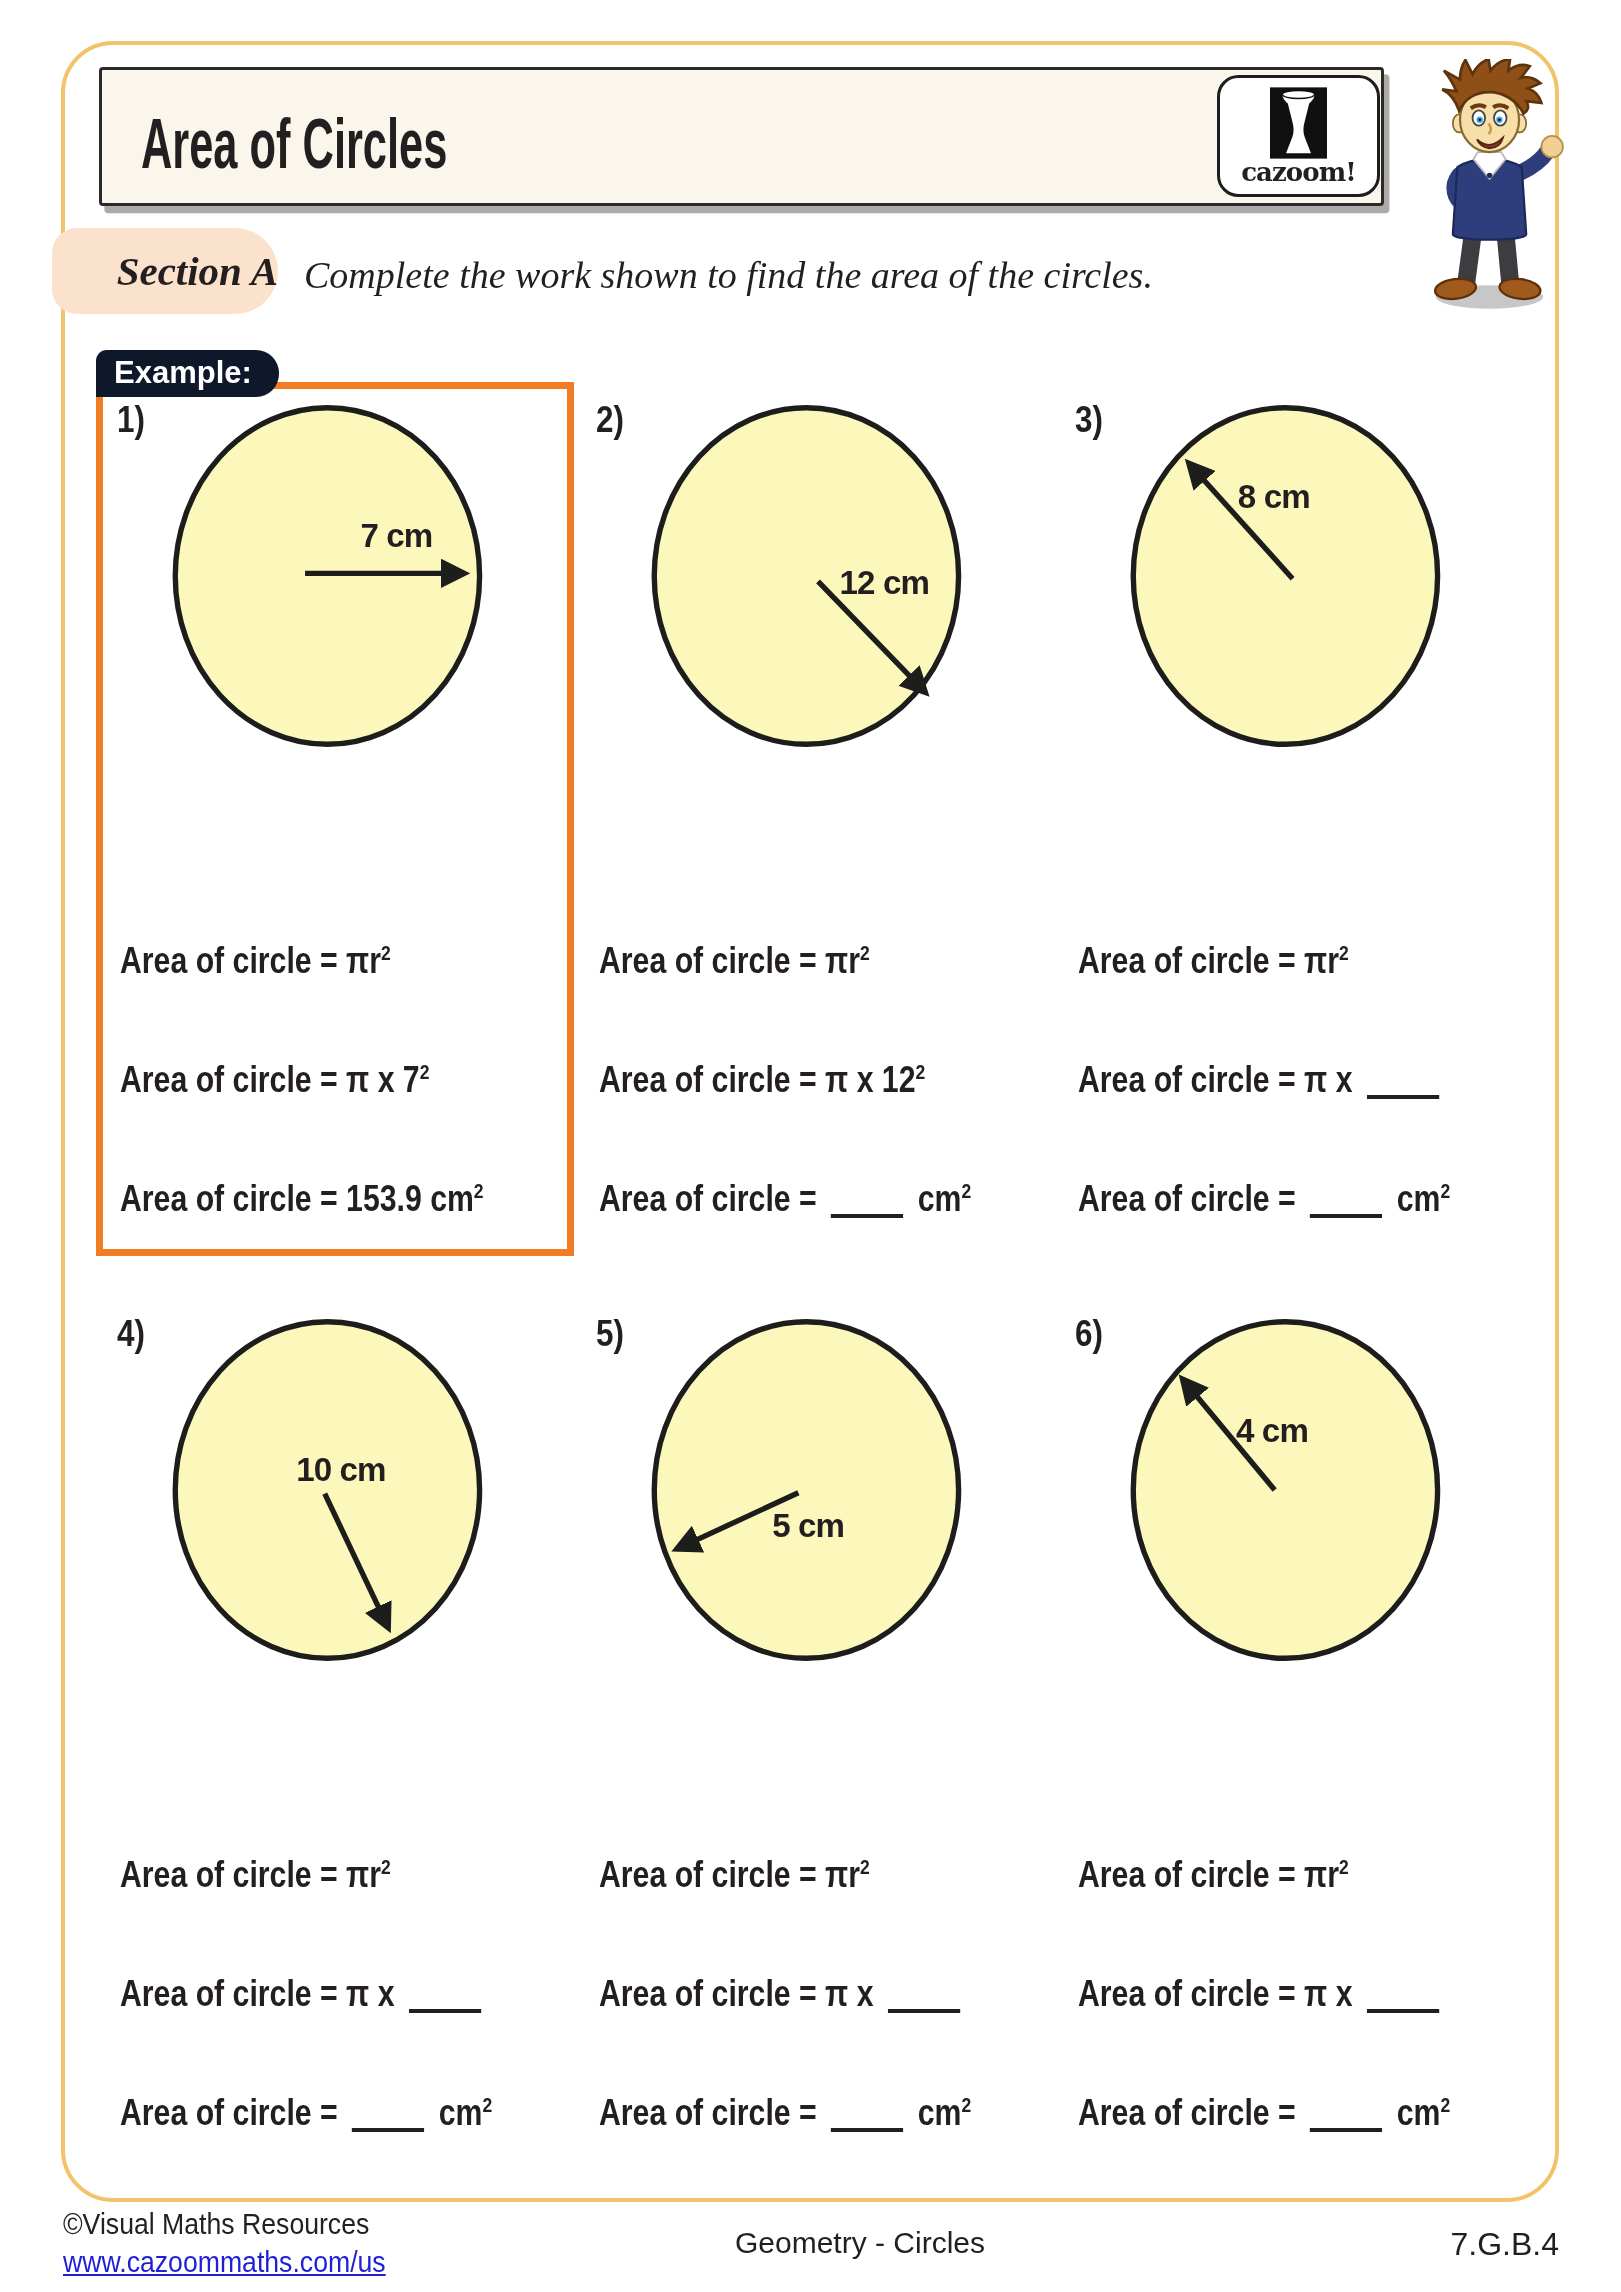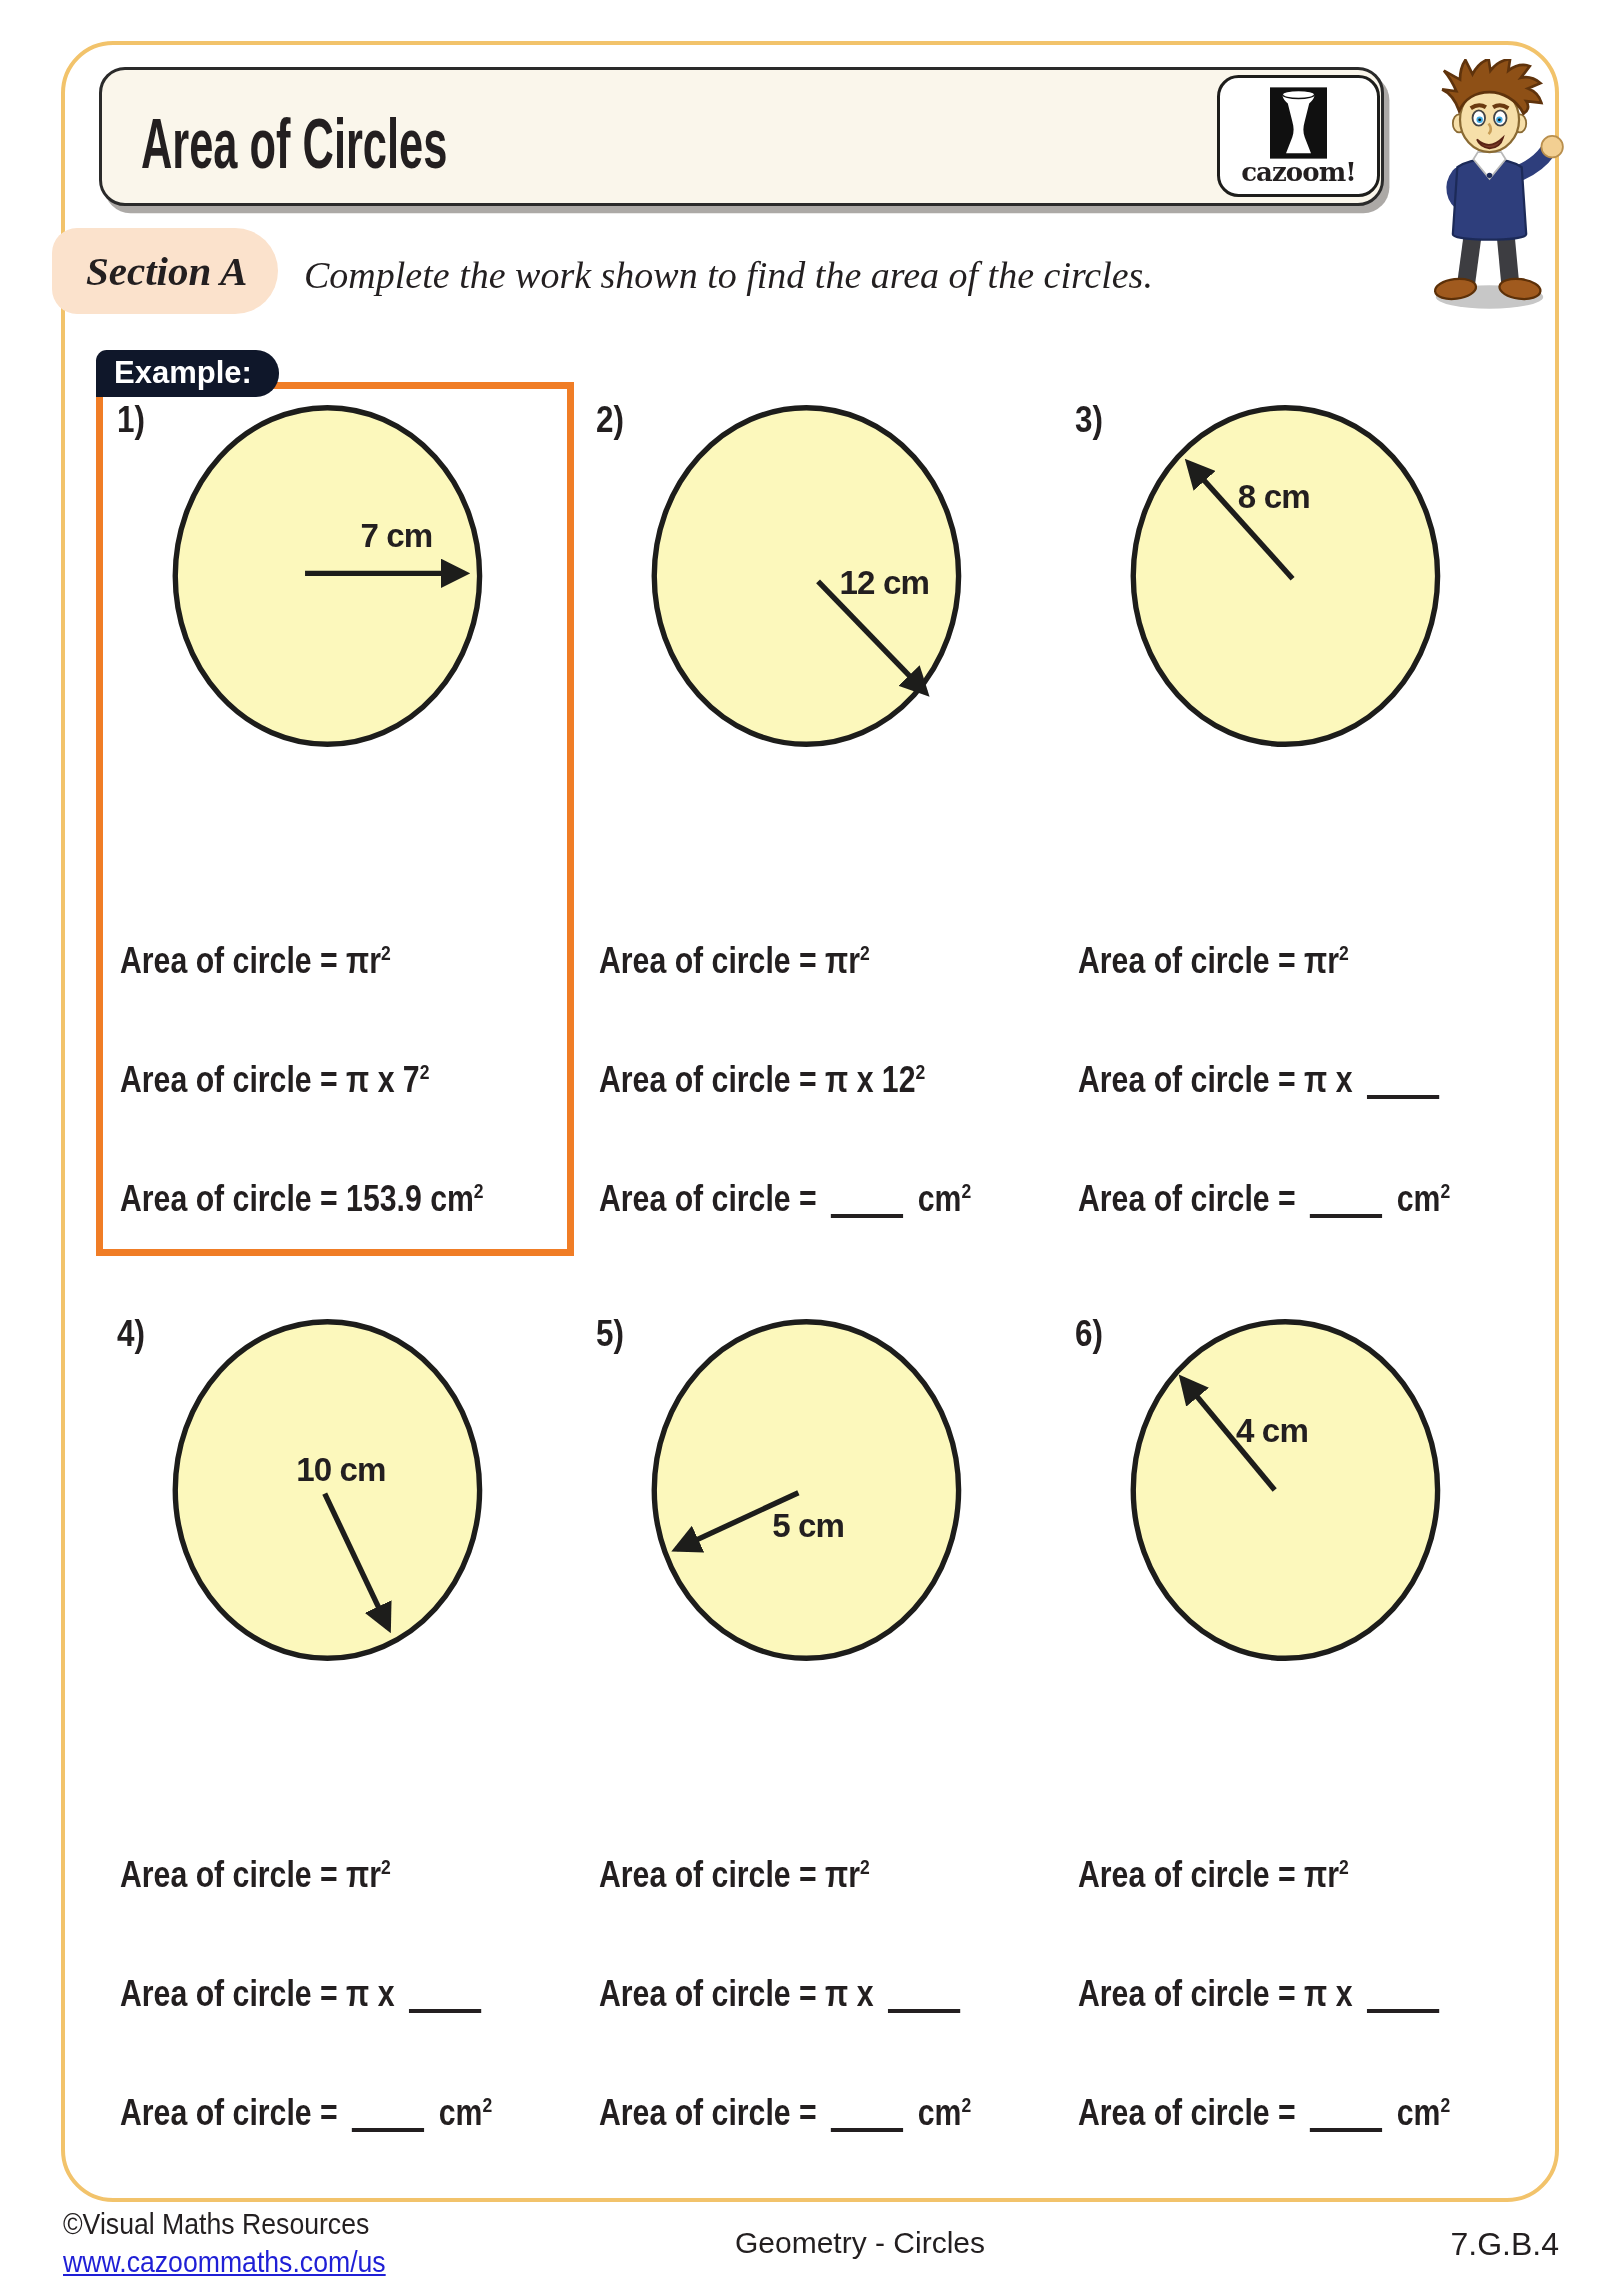--- a/index.html
+++ b/index.html
@@ -2,33 +2,33 @@
 <html style="font-size:14.3px"><head>
 <meta charset="utf-8">
 <style>
   html,body{margin:0;padding:0;background:#ffffff;}
   .page{position:relative;width:1622px;height:2293px;background:#ffffff;
         font-family:"Liberation Sans",sans-serif;color:#231F20;overflow:hidden;}
   .outer-border{position:absolute;left:61px;top:41px;width:1490px;height:2153px;
         border:4.5px solid #F2C36B;border-radius:52px;}
   
   .title-box{position:absolute;left:99px;top:67px;width:1285px;height:139px;
-        background:#FAF6EB;border:3.6px solid #2a2a2a;border-radius:26px;
+        background:#FAF6EB;border:3.6px solid #2a2a2a;border-radius:4px;
         box-shadow:5.4px 7.2px 0 rgba(70,64,58,.45);box-sizing:border-box;}
   .title{position:absolute;left:39px;top:34px;font-size:70px;font-weight:bold;white-space:nowrap;}
   .title .scale{display:inline-block;transform:scaleX(.62);transform-origin:0 50%;}
   .logo-box{position:absolute;left:1115px;top:5.4px;width:163px;height:122px;background:#ffffff;
         border:3.6px solid #1d1d1b;border-radius:21.5px;display:flex;flex-direction:column;
         align-items:center;justify-content:center;box-sizing:border-box;}
   .logo-text{font-family:"DejaVu Serif",serif;font-weight:bold;font-size:26px;letter-spacing:-0.9px;line-height:27px;}
   .mascot{position:absolute;left:1400px;top:59px;}
   
   .section-label{position:absolute;left:52px;top:228px;width:226px;height:86px;box-sizing:border-box;
         background:#FBE2CC;border-radius:25px 43px 43px 25px;display:flex;align-items:center;
-        padding-left:34px;font-family:"Liberation Serif",serif;font-style:italic;font-weight:bold;font-size:41px;}
+        padding-left:34px;font-family:"Liberation Serif",serif;font-style:italic;font-weight:bold;font-size:41px;justify-content:flex-end;}
   .instruction{position:absolute;left:304px;top:253px;font-family:Liberation Serif, serif;
         font-style:italic;font-size:38px;white-space:nowrap;}
   
   .example-box{position:absolute;left:96px;top:382px;width:478px;height:874px;
         border:7.2px solid #F07D26;box-sizing:border-box;z-index:1;}
   .example-tab{position:absolute;left:96px;top:350px;height:47px;line-height:45px;background:#0f172a;
         color:#ffffff;font-weight:bold;font-size:31px;padding:0 27px 0 18px;
         border-radius:10.7px 23px 23px 0;z-index:2;white-space:nowrap;}
   
   .question{position:absolute;width:479px;height:851px;z-index:3;}

